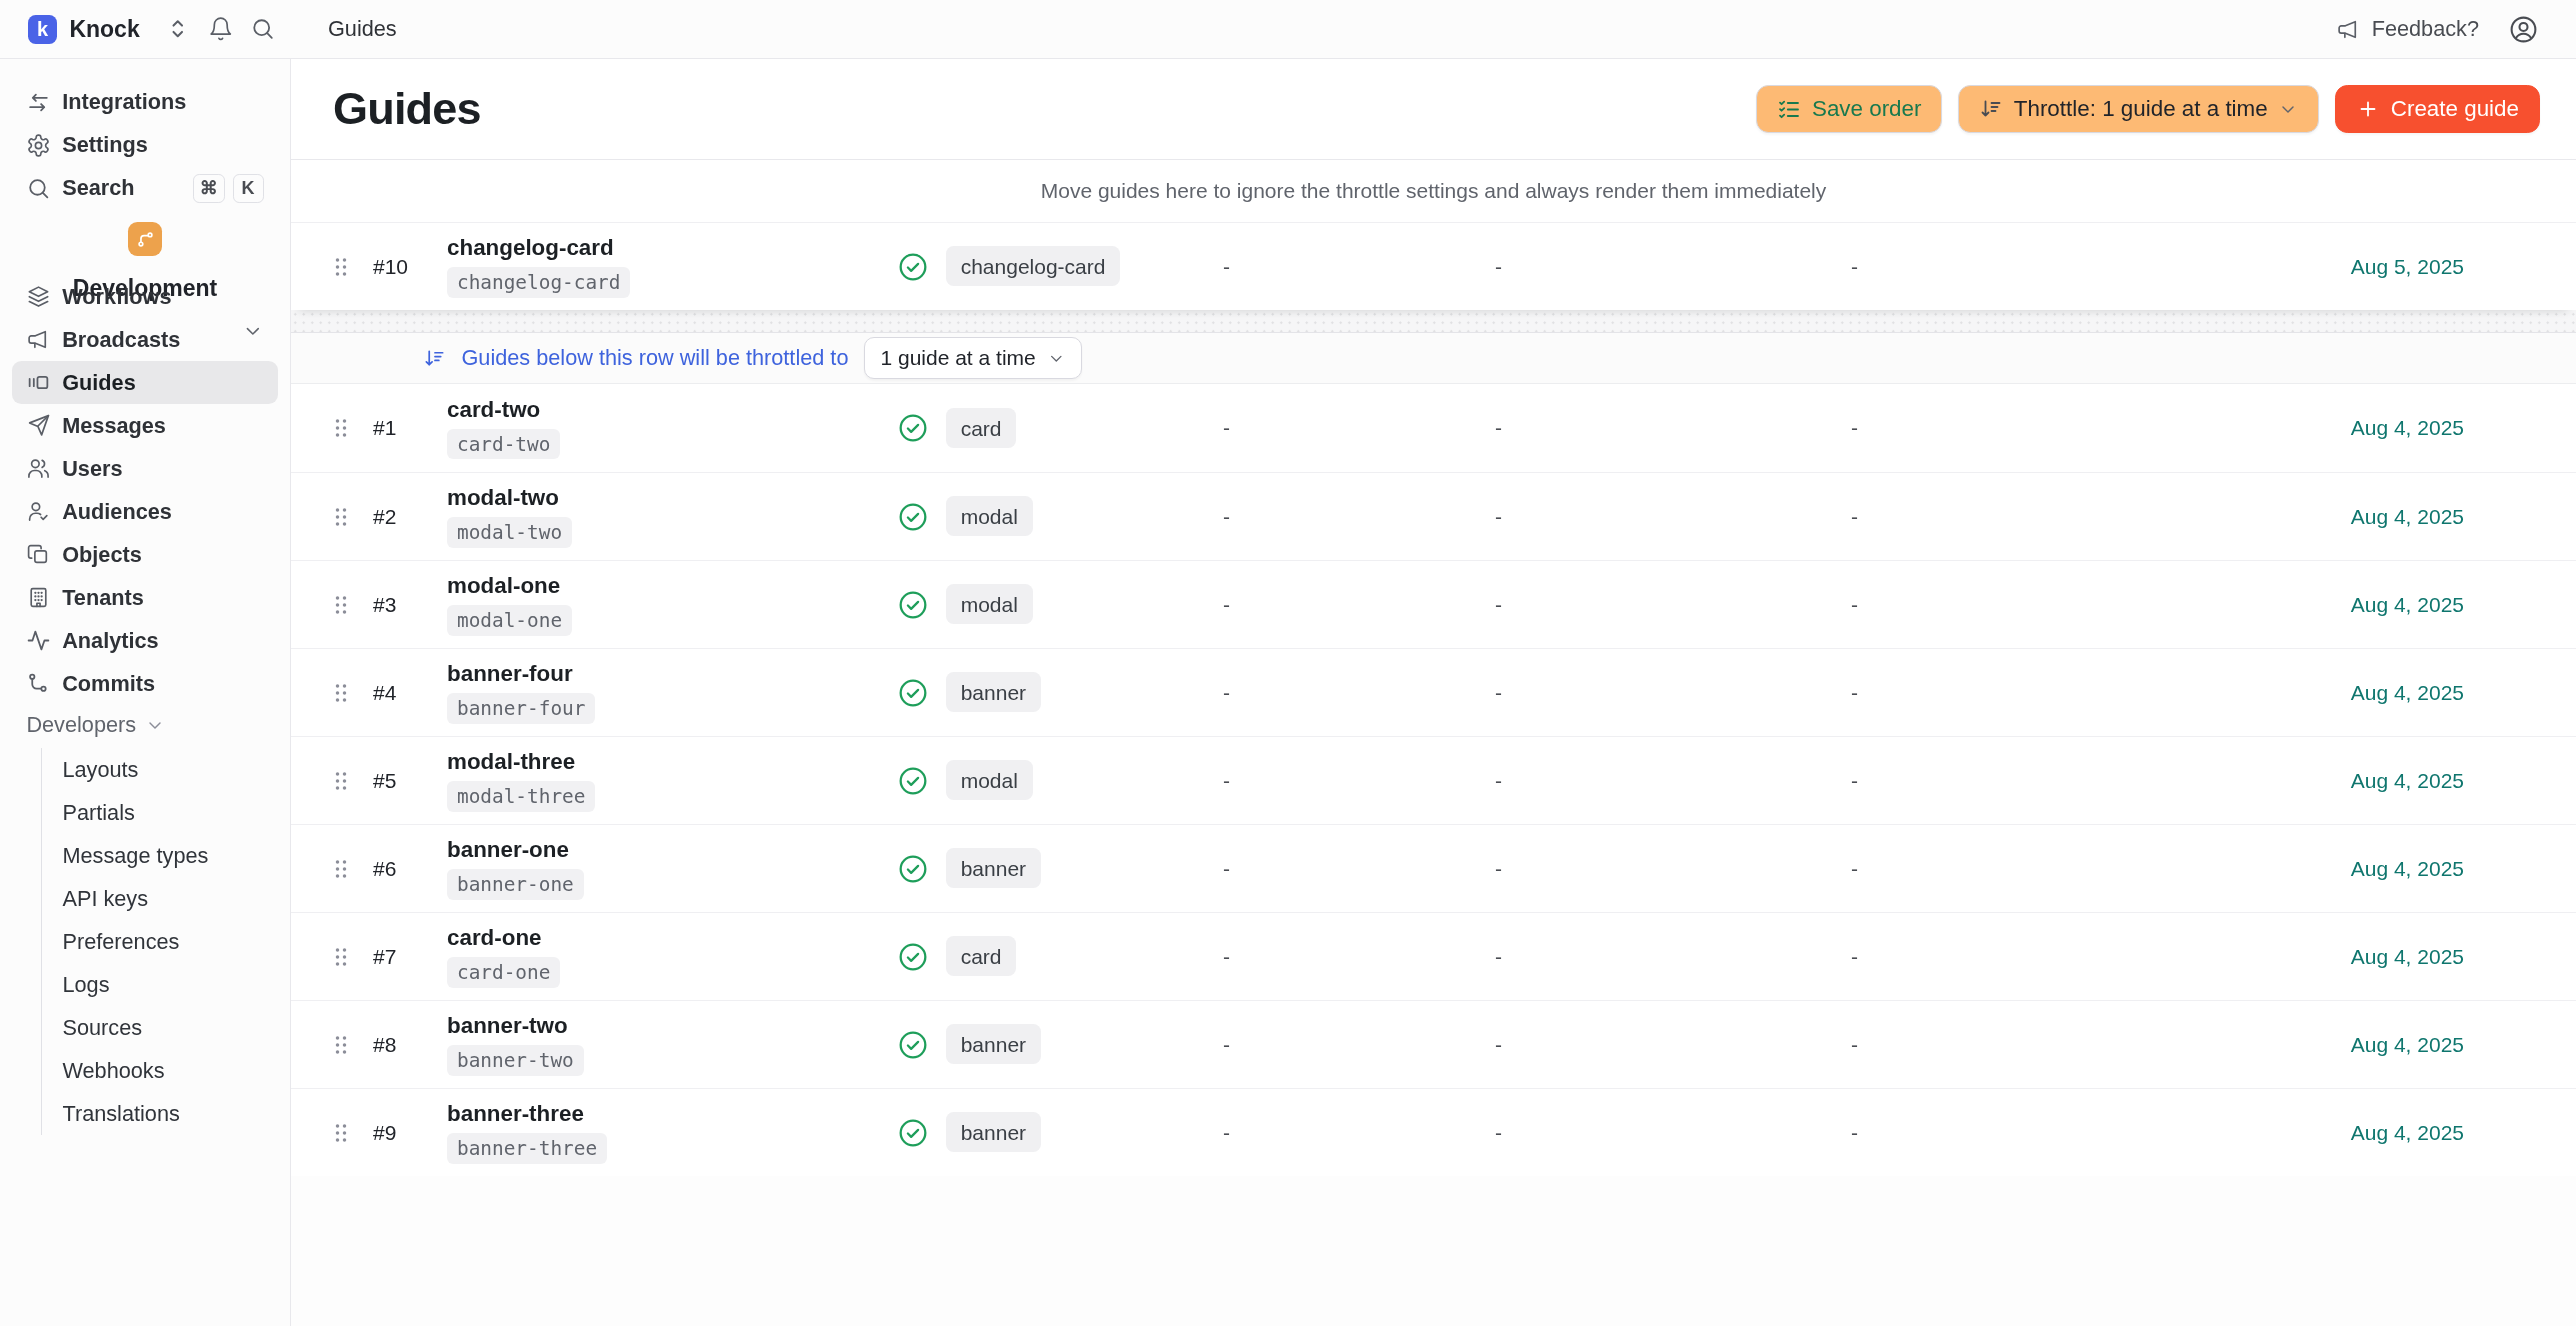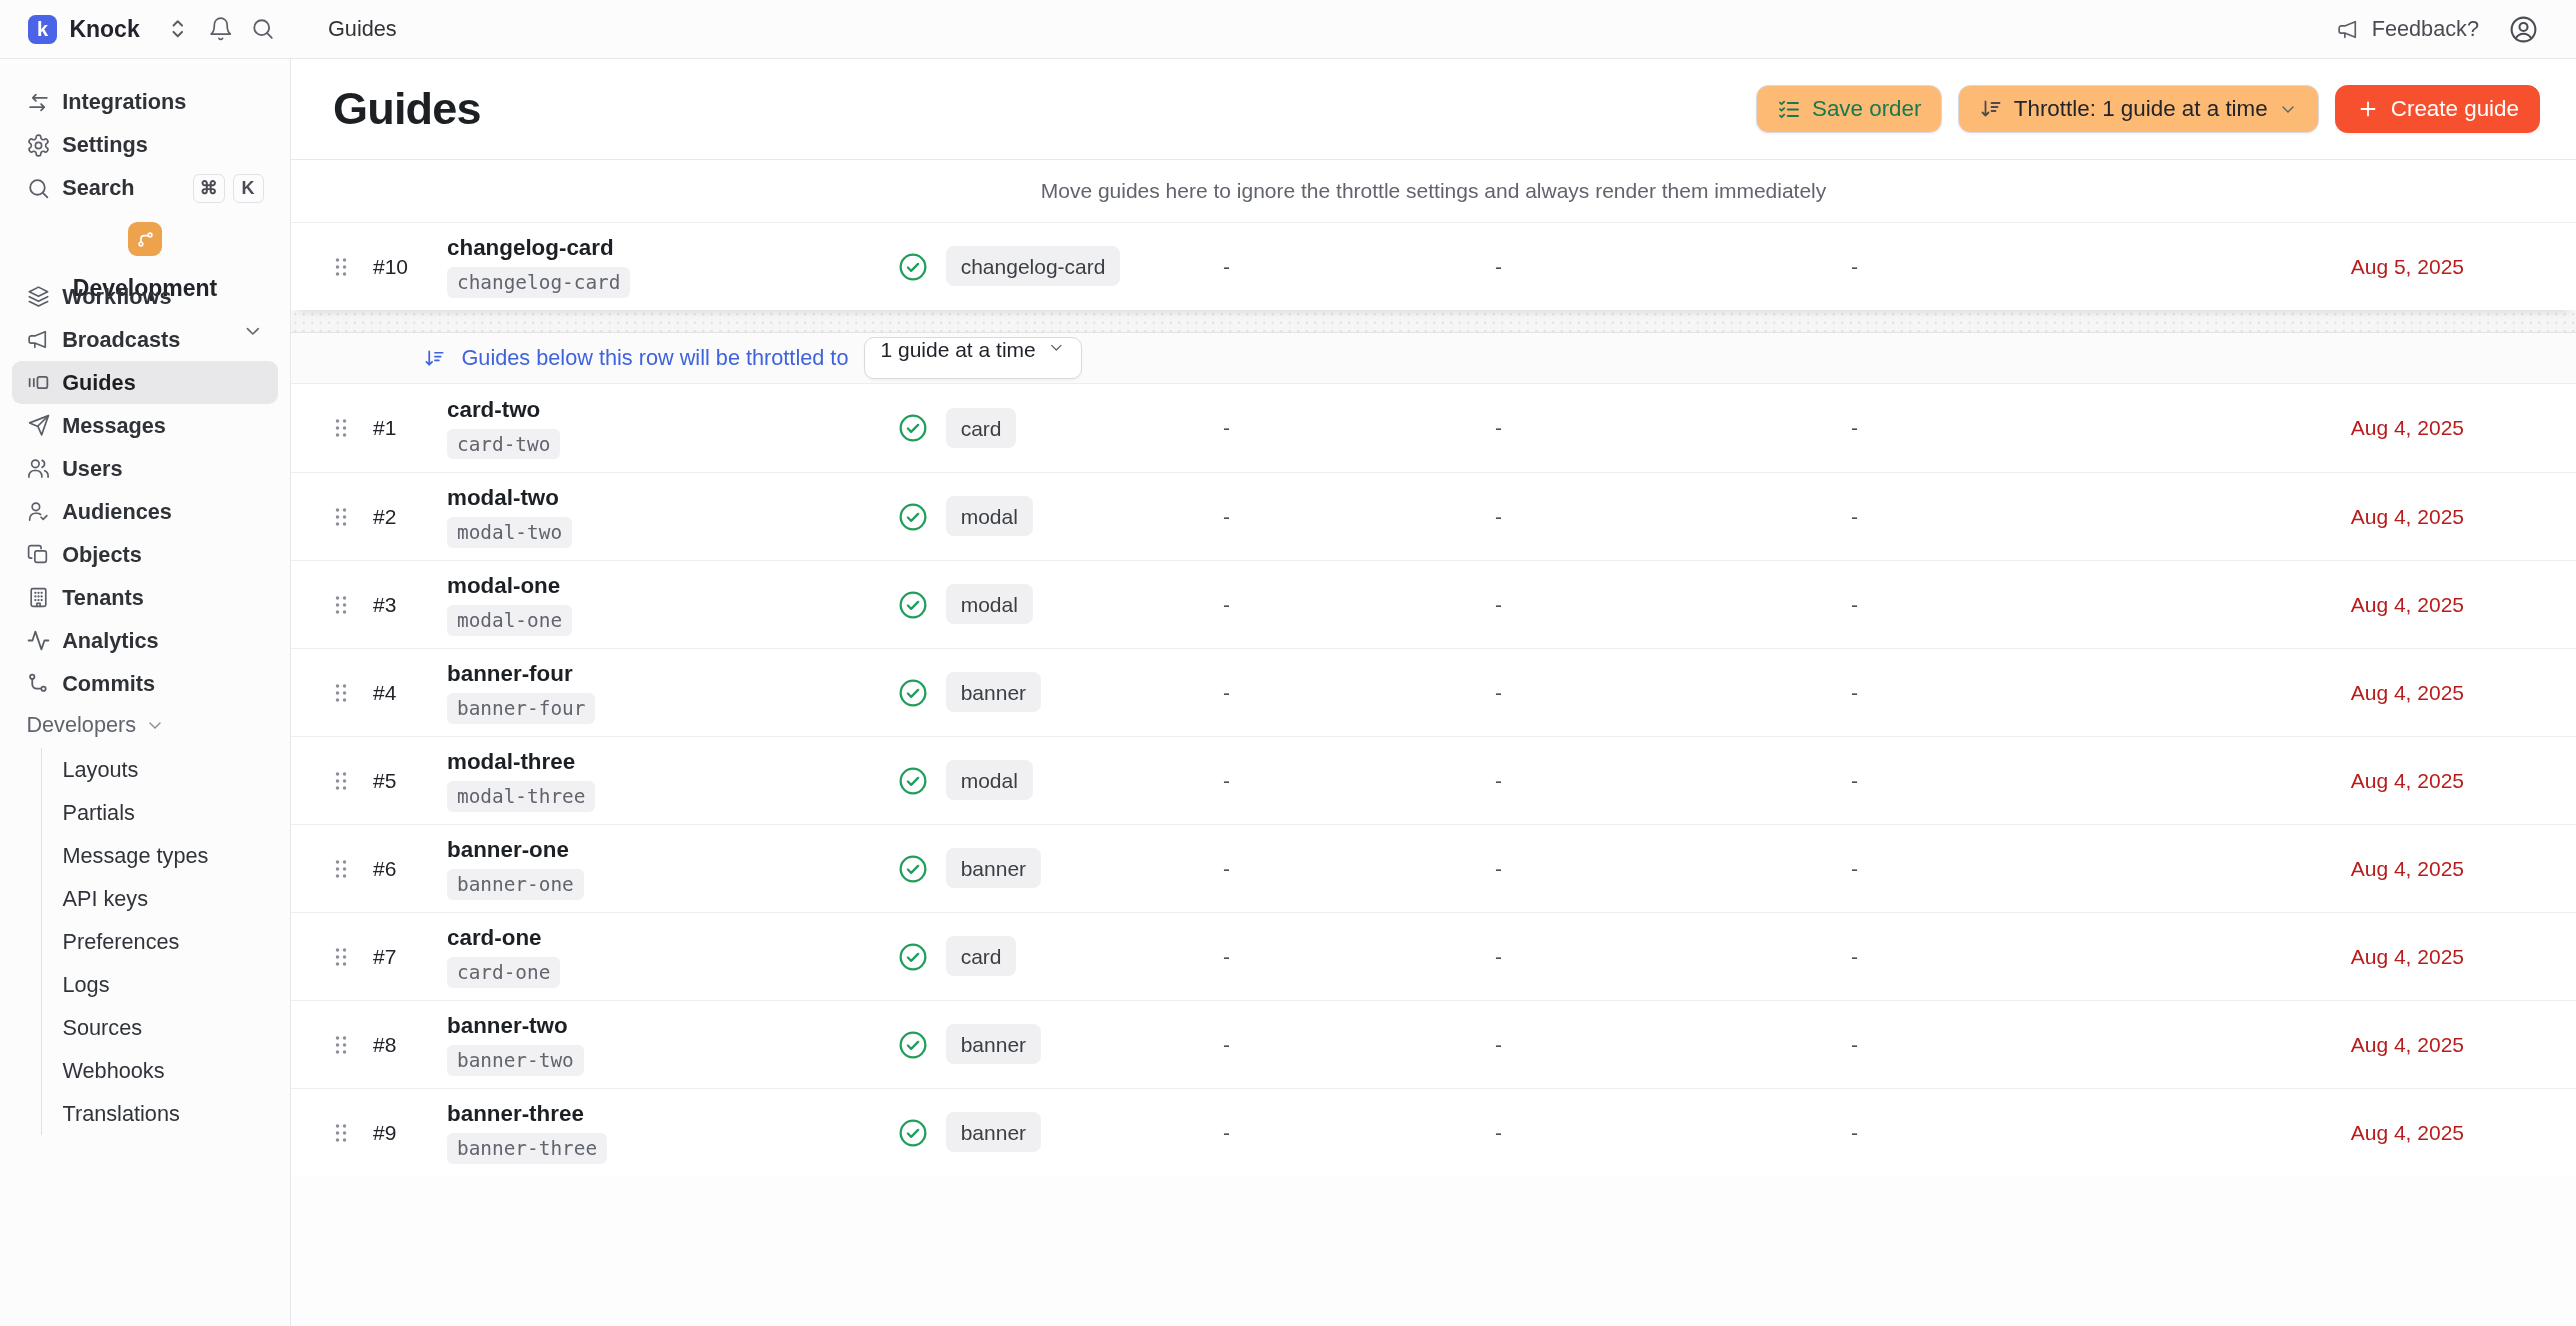--- a/index.html
+++ b/index.html
@@ -66,27 +66,27 @@
   .grow { height:88px; background:#fff; cursor:grab; }
   .rows-section .grow + .grow, .section-unthrottled .grow { border-top:0.8px solid #EFEFF2; }
   .drag { width:28px; height:28px; color:#8B8D98; cursor:grab; }
   .order { font-size:21px; color:#21242A; }
   .name-cell { display:flex; flex-direction:column; align-items:flex-start; gap:6.2px; }
   .g-name { font-size:22.4px; font-weight:600; color:#1C2024; }
   .key-pill { font-family:"DejaVu Sans Mono", monospace; font-size:19.4px; color:#60646C; background:#F1F1F3; border-radius:6.2px; padding:3.9px 10px; }
   .check { width:34px; height:34px; color:#1E9E5A; }
   .type-pill { font-size:21px; color:#3A3F45; background:#F0F0F2; border-radius:7.7px; padding:8.5px 14.7px; }
   .dash { font-size:21px; color:#494C52; }
-  .date { font-size:21px; color:#b91c1c; justify-self:end; text-align:right; }
+  .date { font-size:21px; color:#0f766e; justify-self:end; text-align:right; }
 
   .hatch { height:23px; background-color:#F6F6F7; background-image:radial-gradient(#DFDFE2 1.2px, transparent 1.2px); background-size:8.5px 8.5px; border-bottom:0.8px solid #E4E4E8; }
   .throttle-row { height:51px; display:flex; align-items:center; gap:15.5px; padding-left:132px; background:#FBFBFB; border-bottom:0.8px solid #ECEDEF; }
   .throttle-row .icon { width:23px; height:23px; color:#3E63DD; }
   .t-text { font-size:21.7px; font-weight:500; color:#3E63DD; }
-  .t-select { height:42px; display:inline-flex; gap:10.8px; padding:0 15.5px; border:1.2px solid #D9D9E0; border-radius:10px; background:#fff; font-family:inherit; font-size:21px; font-weight:500; color:#21242A; cursor:pointer; box-shadow:0 1.5px 2.3px rgba(0,0,0,0.04); }
+  .t-select { height:42px; display:inline-flex; align-items:center; gap:10.8px; padding:0 15.5px; border:1.2px solid #D9D9E0; border-radius:10px; background:#fff; font-family:inherit; font-size:21px; font-weight:500; color:#21242A; cursor:pointer; box-shadow:0 1.5px 2.3px rgba(0,0,0,0.04); }
   .t-select .chev { width:18.6px; height:18.6px; color:#60646C; }
 </style>
 </head>
 <body>
 
 <div class="app">
 
   <header class="topbar">
     <div class="workspace">
       <div class="logo">k</div>

